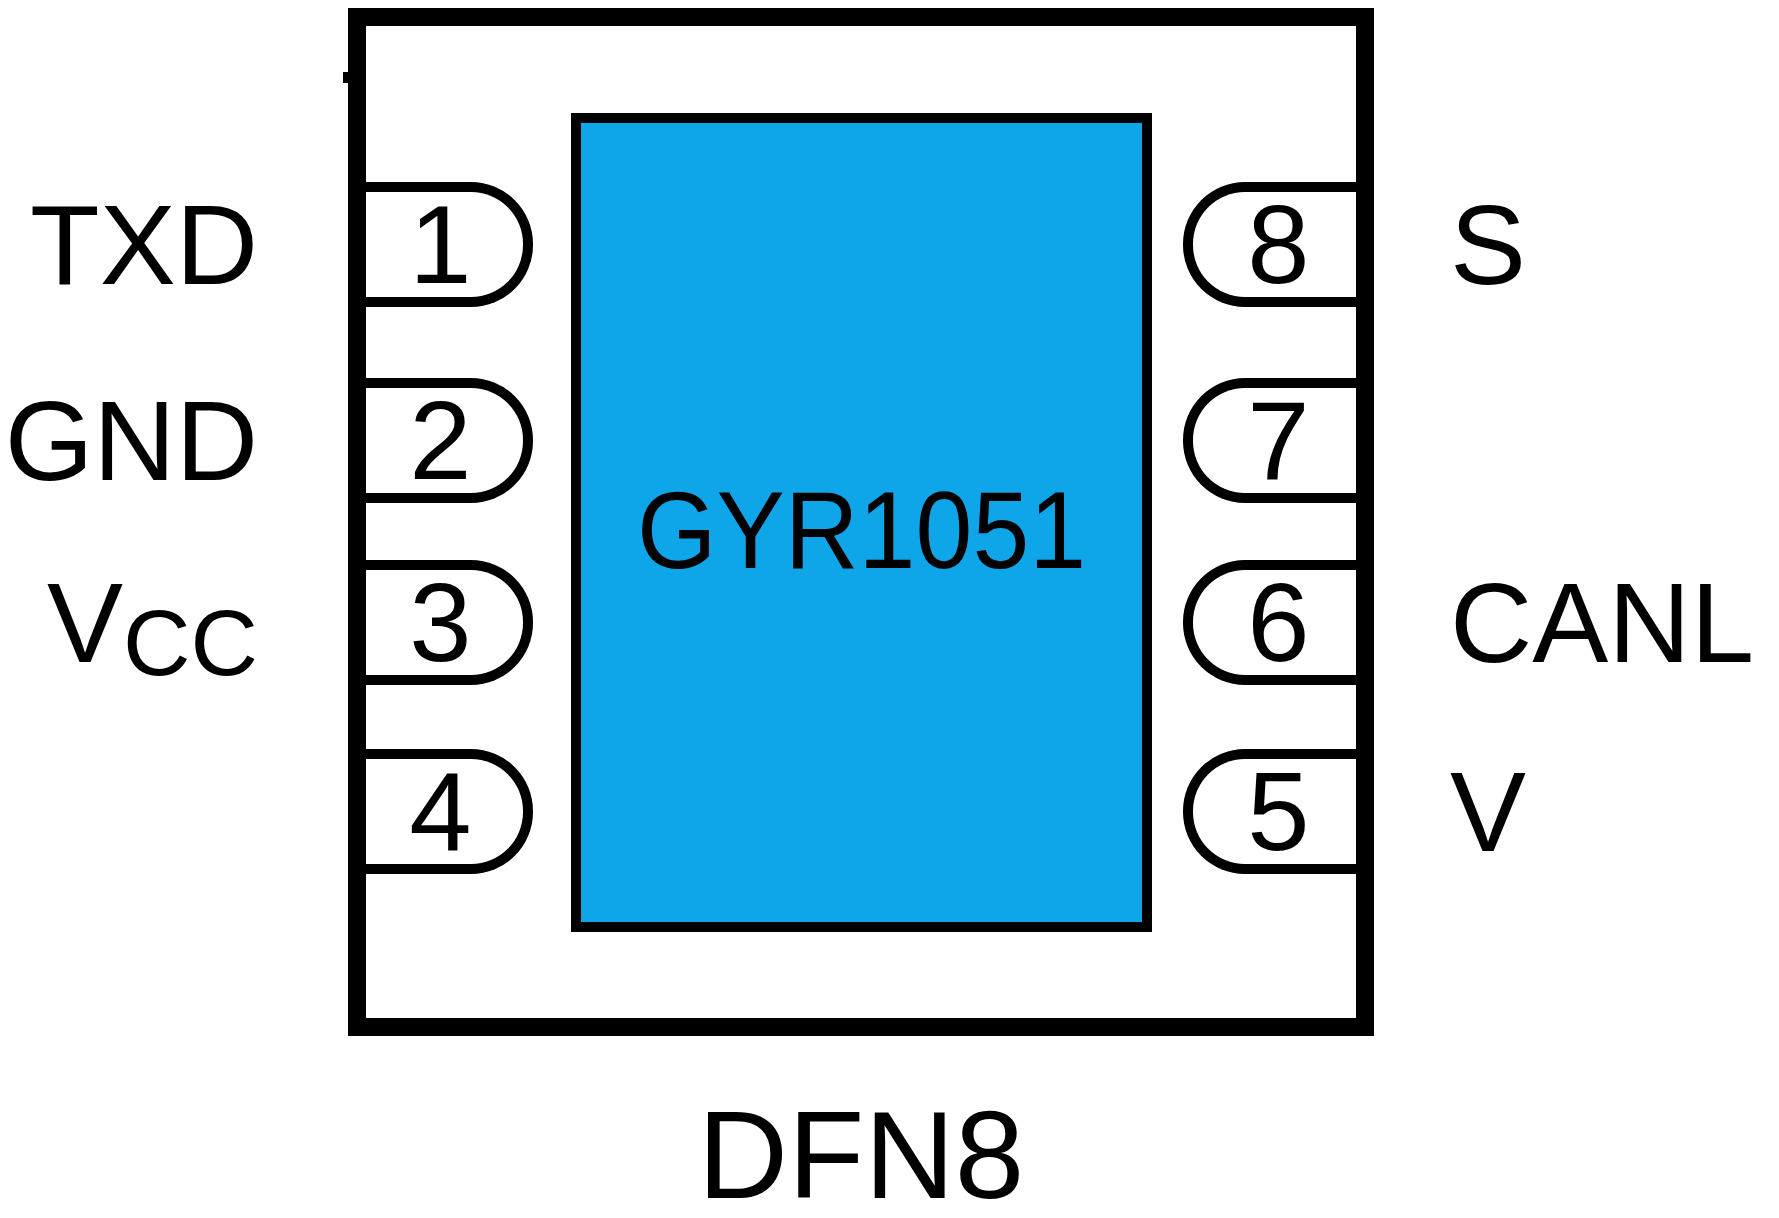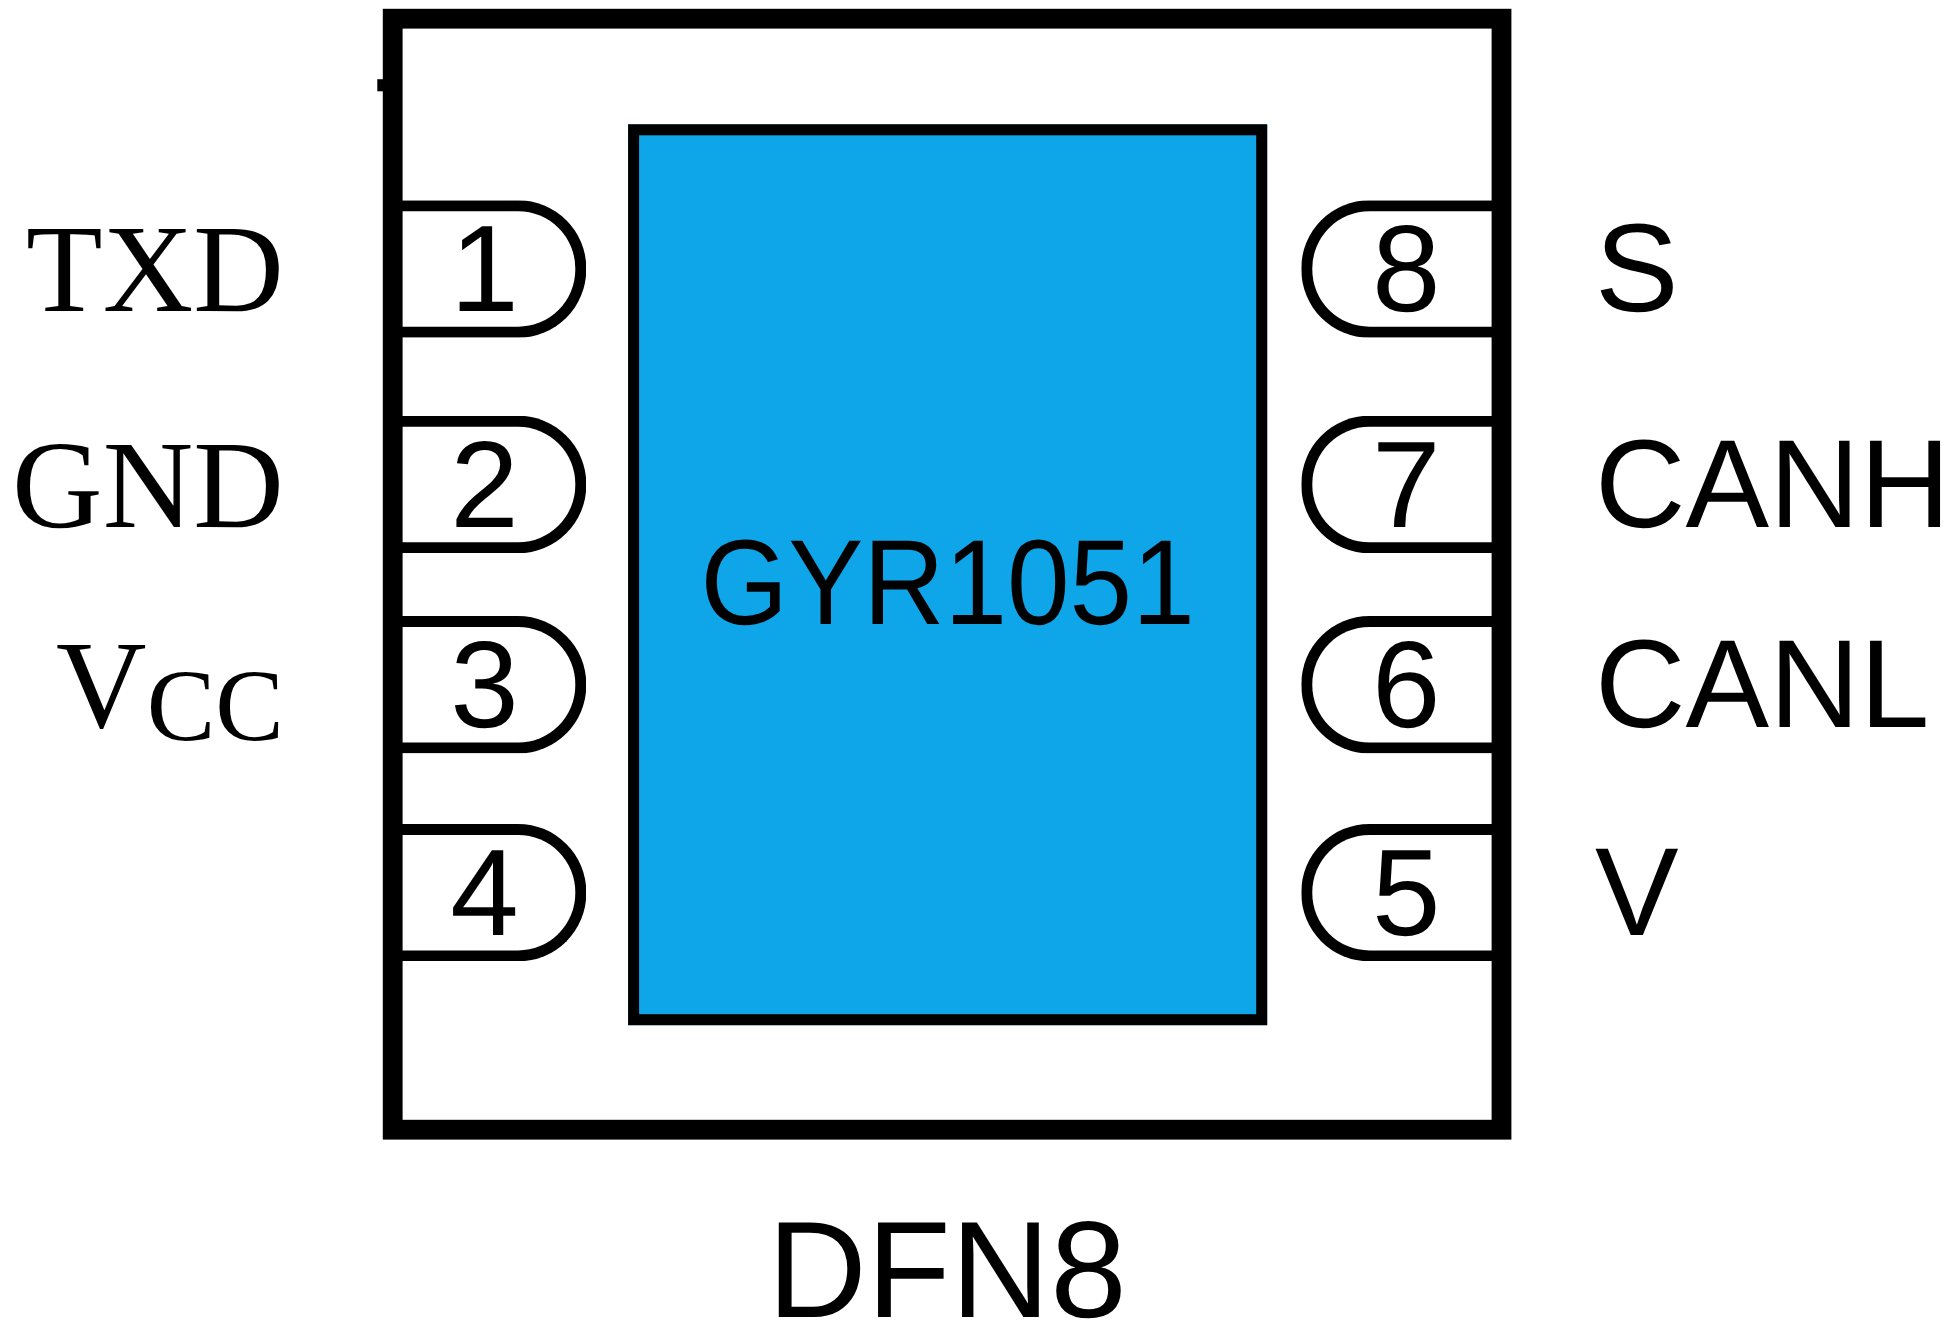--- a/index.html
+++ b/index.html
@@ -77,21 +77,21 @@
   .pin-label {
     position: absolute;
     height: 125px;
     display: flex;
     align-items: center;
     font-size: 114px;
     line-height: 1;
     white-space: nowrap;
     z-index: 1;
   }
-  .pin-label.left  { left: 0; width: 258px; justify-content: flex-end; font-family: Liberation Serif, serif; }
+  .pin-label.left  { left: 0; width: 258px; justify-content: flex-end; }
   .pin-label.right { left: 1450px; width: 329px; justify-content: flex-start; }
   .sub {
     font-size: 0.82em;
     position: relative;
     top: 0.22em;
     text-align: right;
   }
 
   
   .pkg-caption {
@@ -154,24 +154,20 @@
   </div>
   <div class="pin-label left row2">
     <span>V</span>
       <span class="sub">CC</span>
   </div>
 
   <div class="pin-label right row0">
     <span>S</span>
       <span class="sub"></span>
   </div>
-  <div class="pin-label right row1">
-    <span>CANH</span>
-      <span class="sub"></span>
-  </div>
   <div class="pin-label right row2">
     <span>CANL</span>
       <span class="sub"></span>
   </div>
   <div class="pin-label right row3">
     <span>V</span>
   </div>
 
   <div class="pkg-caption">DFN8</div>
 

